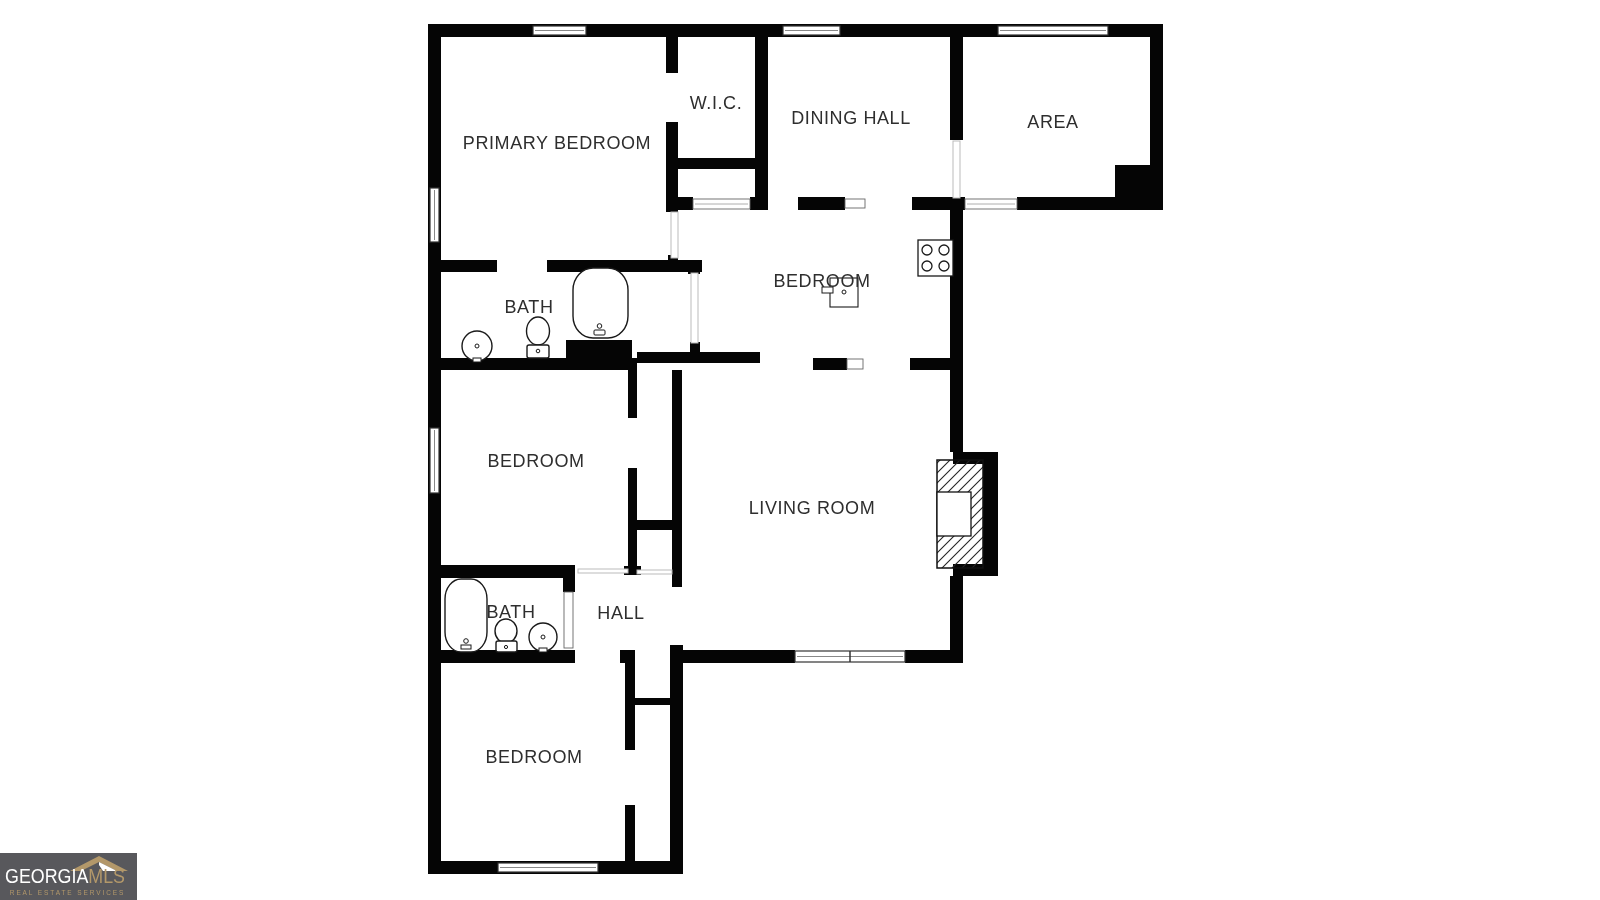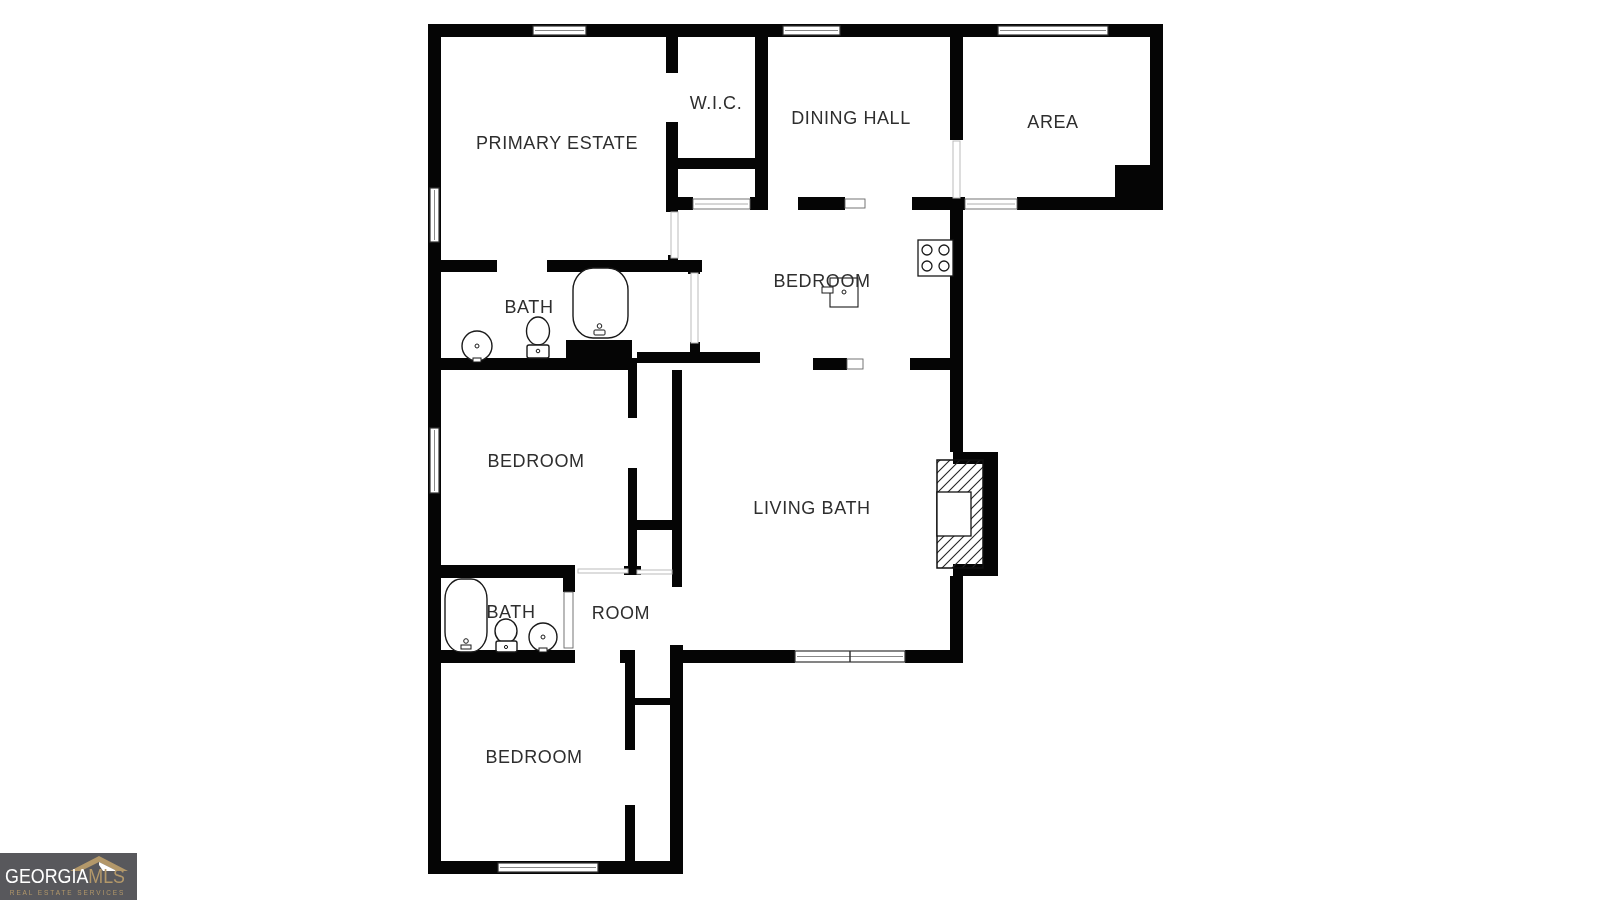--- a/index.html
+++ b/index.html
@@ -199,30 +199,30 @@
       <circle cx="944" cy="266" r="5" stroke-width="1.3"></circle>
     </g>
     <g>
       <rect x="830" y="278" width="28" height="29" stroke-width="1.1"></rect>
       <rect x="822" y="287" width="11" height="6" stroke-width="1"></rect>
       <circle cx="844" cy="292" r="2" stroke-width="1"></circle>
     </g>
   </g>
 </svg>
 
-<div class="room-label" style="left:557px;top:143px">PRIMARY ESTATE</div>
+<div class="room-label" style="left:557px;top:143px">PRIMARY BEDROOM</div>
 <div class="room-label" style="left:716px;top:103px">W.I.C.</div>
 <div class="room-label" style="left:851px;top:118px">DINING HALL</div>
 <div class="room-label" style="left:1053px;top:122px">AREA</div>
 <div class="room-label" style="left:529px;top:307px">BATH</div>
 <div class="room-label" style="left:822px;top:281px">BEDROOM</div>
 <div class="room-label" style="left:536px;top:461px">BEDROOM</div>
-<div class="room-label" style="left:812px;top:508px">LIVING BATH</div>
+<div class="room-label" style="left:812px;top:508px">LIVING ROOM</div>
 <div class="room-label" style="left:511px;top:612px">BATH</div>
-<div class="room-label" style="left:621px;top:613px">ROOM</div>
+<div class="room-label" style="left:621px;top:613px">HALL</div>
 <div class="room-label" style="left:534px;top:757px">BEDROOM</div>
 
 <div id="mls-logo">
   <svg id="logo-roof" width="58" height="15" viewBox="0 0 58 15">
     <polygon points="0,15 29,0 58,15 47,15 29,6 11,15" fill="#b3986a"></polygon>
     <polygon points="29,6 47,15 33,15 29,9" fill="#ffffff"></polygon>
   </svg>
   <div id="logo-text"><span>GEORGIA</span><span class="mls">MLS</span></div>
   <div id="logo-tagline">REAL ESTATE SERVICES</div>
 </div>

